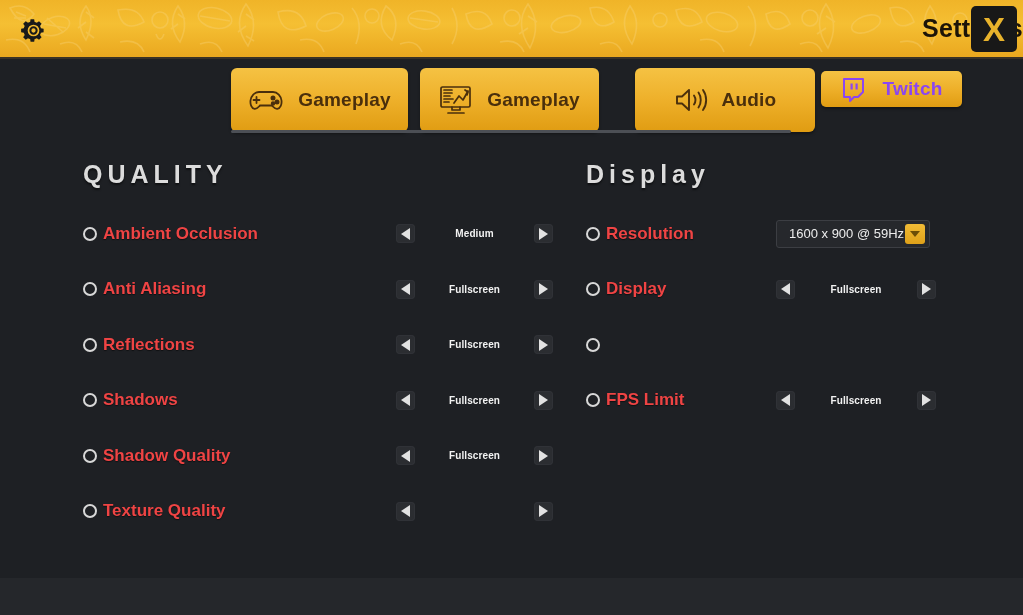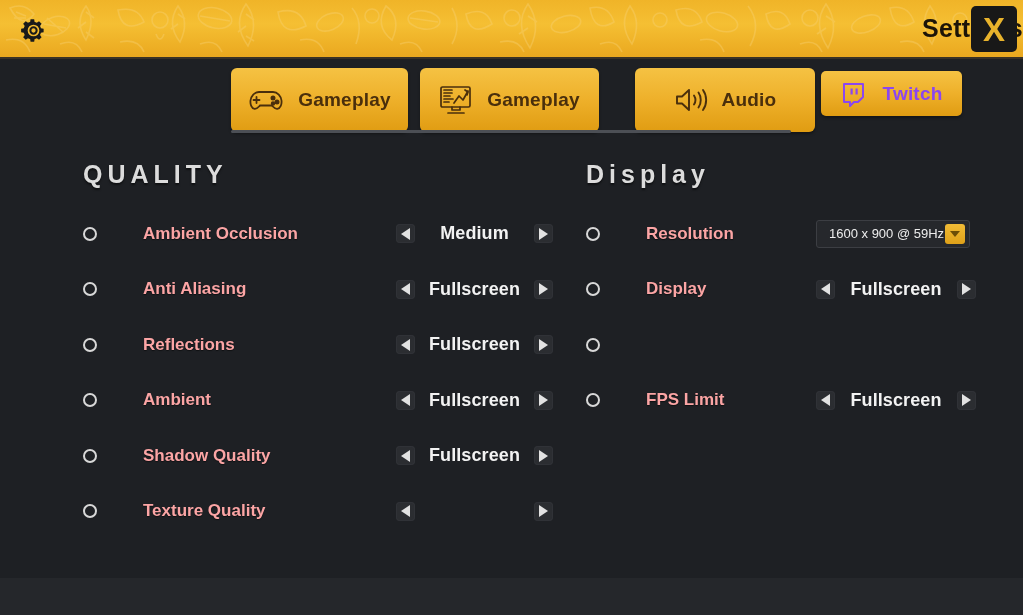--- a/index.html
+++ b/index.html
@@ -102,21 +102,21 @@
   .tab-label {
     font-size: 19px;
     font-weight: bold;
     color: #4a2f0c;
     letter-spacing: 0.2px;
   }
   .tab-icon { display: block; }
   #tab-gameplay { left: 231px; width: 177px; }
   #tab-graphics { left: 420px; width: 179px; }
   #tab-audio    { left: 611px; width: 180px; margin-left: 24px; }
-  #tab-twitch   { left: 821px; width: 141px; height: 45px; top: 3px; border-radius: 5px; gap: 17px; }
+  #tab-twitch   { left: 821px; width: 141px; height: 36px; top: 3px; border-radius: 5px; gap: 17px; }
   #tab-twitch .tab-label { color: #8b46f0; font-size: 19px; }
 
   .tab-divider {
     position: absolute;
     left: 231px; top: 130px;
     width: 560px; height: 3px;
     background: #4c4f55;
     border-radius: 2px;
   }
 
@@ -149,25 +149,24 @@
     border-radius: 50%;
     flex: 0 0 auto;
     margin-right: 6px;
     cursor: pointer;
     background: transparent;
   }
 
   .row-label {
     font-size: 17px;
     font-weight: bold;
-    color: #fca5a5;
+    color: #ef4444;
     line-height: 1.08;
     max-width: 178px;
     text-shadow: 0 1px 1px rgba(0,0,0,0.5);
-    margin-left: 40px;
   }
 
   .spacer { flex: 1 1 auto; min-width: 0; }
 
   .stepper {
     display: flex;
     align-items: center;
     flex: 0 0 auto;
   }
   .arrow-btn {
@@ -185,21 +184,21 @@
     width: 0; height: 0;
     border-top: 6px solid transparent;
     border-bottom: 6px solid transparent;
   }
   .arrow-left .tri { border-right: 9px solid #e2e2e2; }
   .arrow-right .tri { border-left: 9px solid #e2e2e2; }
 
   .stepper-value {
     width: 120px;
     text-align: center;
-    font-size: 18px;
+    font-size: 10px;
     font-weight: bold;
     color: #f2f2f2;
     letter-spacing: 0.1px;
   }
 
   
   #col-quality .stepper-value { width: 119px; }
   #col-quality .stepper { margin-left: 0; }
 
   
@@ -413,21 +412,21 @@
               </div>
             <div class="stepper-value">Fullscreen</div>
             <div class="arrow-btn arrow-right">
                 <i class="tri"></i>
               </div>
           </div>
         </div>
 
         <div class="row">
           <div class="radio"></div>
-          <div class="row-label">Ambient</div>
+          <div class="row-label">Shadows</div>
           <div class="spacer"></div>
           <div class="stepper">
             <div class="arrow-btn arrow-left">
                 <i class="tri"></i>
               </div>
             <div class="stepper-value">Fullscreen</div>
             <div class="arrow-btn arrow-right">
                 <i class="tri"></i>
               </div>
           </div>

